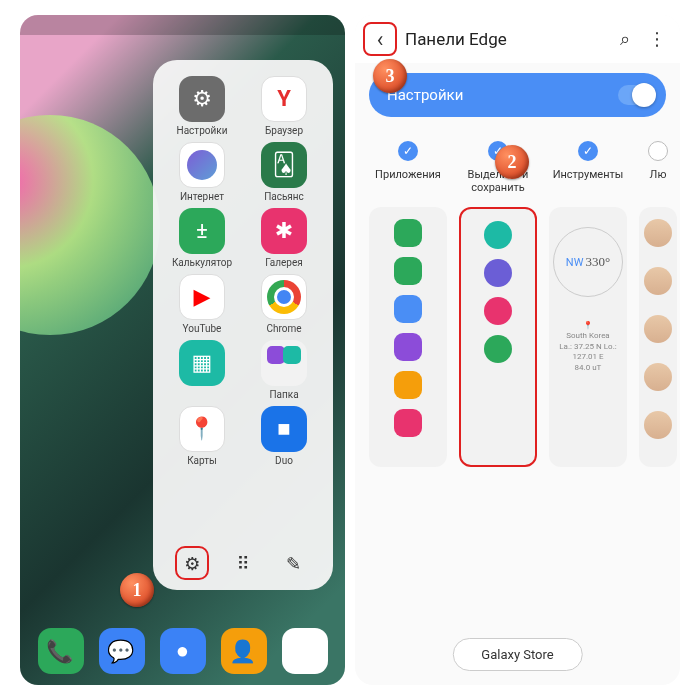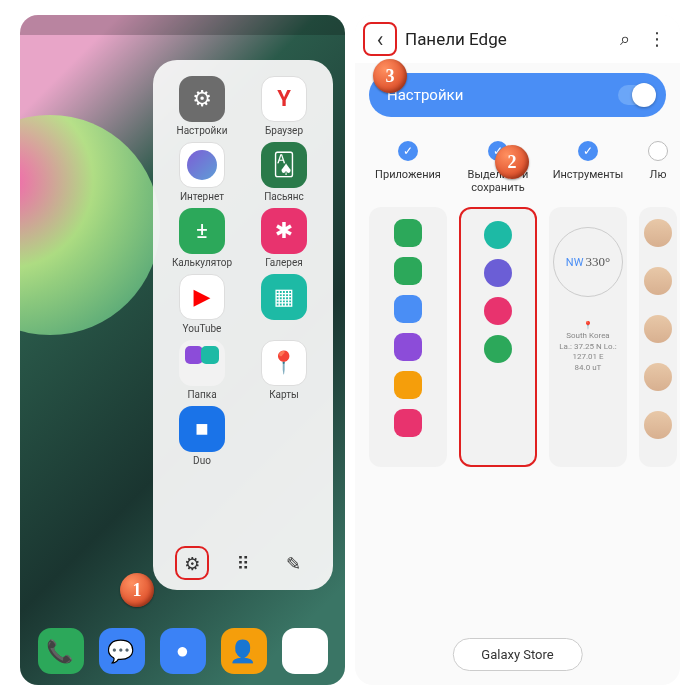--- a/index.html
+++ b/index.html
@@ -104,20 +104,24 @@
           </div>
           <div class="app">
             <div class="app-icon i-gallery">✱</div>
             <span>Галерея</span>
           </div>
           <div class="app">
             <div class="app-icon i-youtube">▶</div>
             <span>YouTube</span>
           </div>
           <div class="app">
+            <div class="app-icon i-chrome"></div>
+            <span>Chrome</span>
+          </div>
+          <div class="app">
             <div class="app-icon i-folder">▦</div>
             <span></span>
           </div>
           <div class="app">
             <div class="app-icon i-folder2">
               <span class="sub1"></span>
               <span class="sub2"></span>
             </div>
             <span>Папка</span>
           </div>

